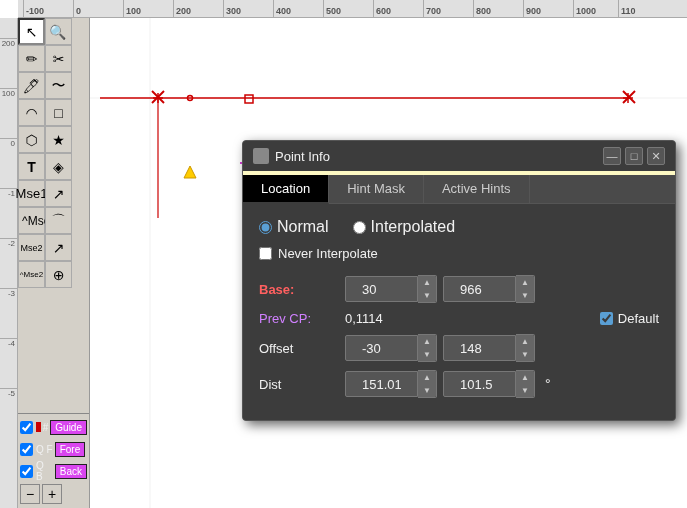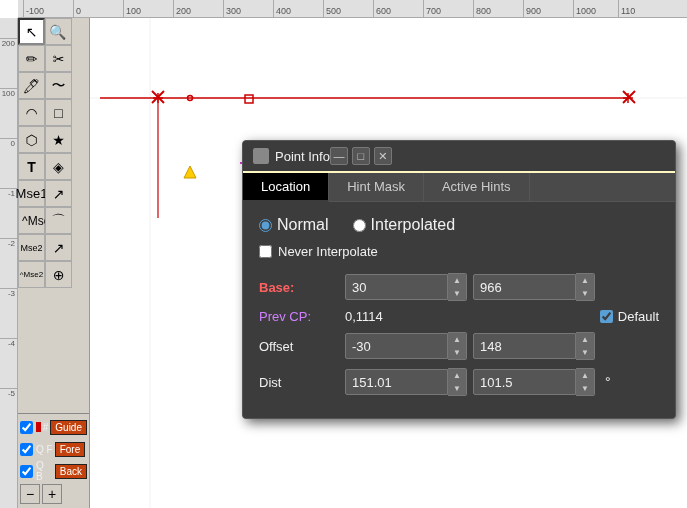--- a/index.html
+++ b/index.html
@@ -31,20 +31,21 @@
       height: 18px;
       background: #e0e0e0;
       border-bottom: 1px solid #aaa;
       display: flex;
       align-items: center;
     }
     .ruler-top-inner {
       position: relative;
       width: 100%;
       height: 100%;
+      font-weight: bold;
     }
     .ruler-mark {
       position: absolute;
       top: 0;
       font-size: 9px;
       color: #555;
       border-left: 1px solid #aaa;
       padding-left: 2px;
       height: 100%;
       display: flex;
@@ -103,21 +104,21 @@
     .layer-item {
       display: flex;
       align-items: center;
       height: 22px;
       font-size: 11px;
       padding: 1px 2px;
       background: #d4d0c8;
     }
     .layer-item input[type=checkbox] { margin-right: 3px; }
     .layer-btn {
-      background: #c2410c;
+      background: #d946ef;
       color: #fff;
       font-size: 10px;
       padding: 1px 4px;
       border: 1px solid #222;
       margin-left: 2px;
       cursor: pointer;
     }
     .layer-controls {
       display: flex;
       gap: 2px;
@@ -159,24 +160,24 @@
       background: #3c3c3c;
       border: 1px solid #555;
       border-radius: 4px;
       box-shadow: 4px 4px 12px rgba(0,0,0,0.6);
       color: #f0f0f0;
       z-index: 100;
     }
     .dialog-titlebar {
       display: flex;
       align-items: center;
-      justify-content: flex-start;
+      justify-content: space-between;
       padding: 6px 10px;
       background: #3c3c3c;
-      border-bottom: 2px solid #fef9c3;
+      border-bottom: 4px solid #fef9c3;
       border-radius: 4px 4px 0 0;
       cursor: move;
     }
     .dialog-title {
       display: flex;
       align-items: center;
       gap: 6px;
       font-size: 13px;
       color: #f0f0f0;
     }
@@ -270,27 +271,27 @@
       font-size: 13px;
       color: #f0f0f0;
     }
     .form-label.red { color: #ff6060; font-weight: bold; }
     .form-label.purple { color: #d080ff; }
     .spin-group {
       display: flex;
       align-items: center;
     }
     .spin-input {
-      width: 103px;
+      width: 73px;
       height: 26px;
       background: #555;
       border: 1px solid #777;
       color: #f0f0f0;
       font-size: 13px;
-      padding: 2px 6px;
+      padding: 2px 16px;
       border-radius: 2px 0 0 2px;
     }
     .spin-btns {
       display: flex;
       flex-direction: column;
       border: 1px solid #777;
       border-left: none;
       border-radius: 0 2px 2px 0;
       overflow: hidden;
     }

